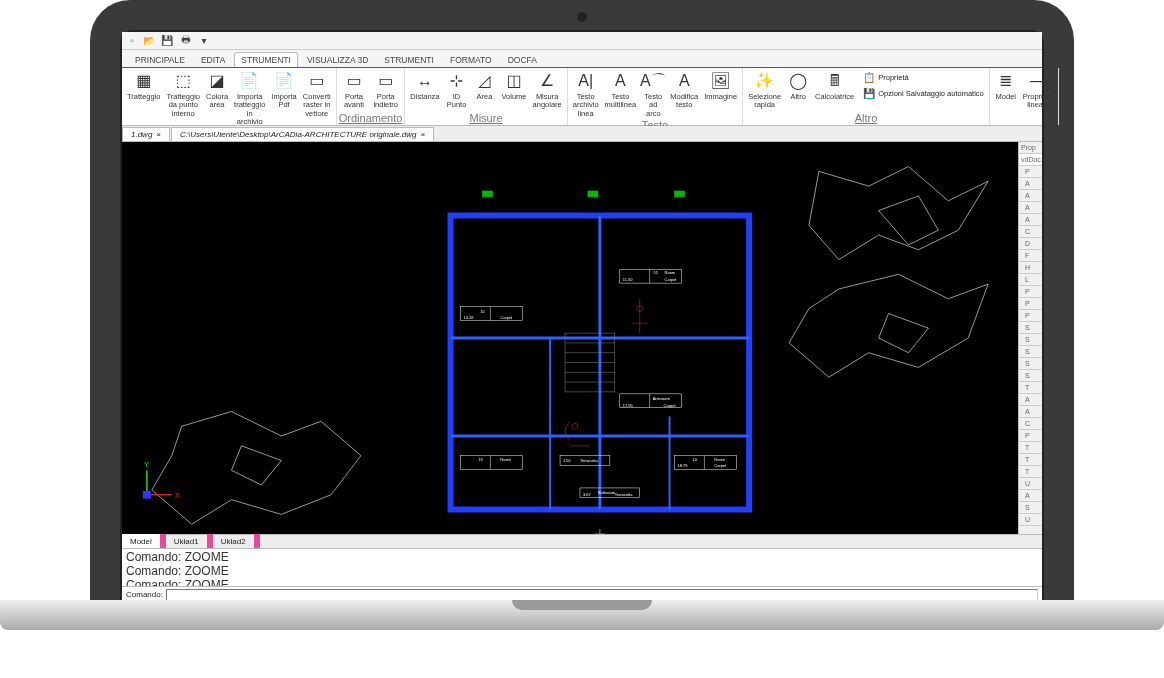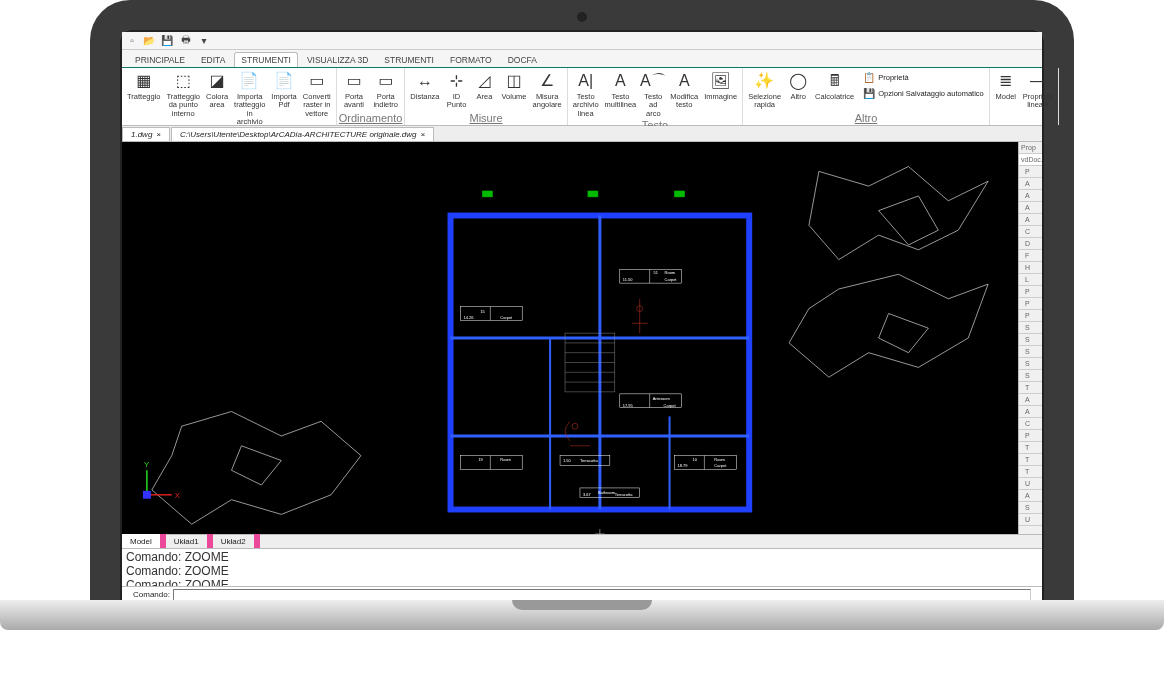--- a/index.html
+++ b/index.html
@@ -28,21 +28,21 @@
 .doc-tab { padding: 2px 8px; background: #fff; border: 1px solid #bbb; border-bottom: none; margin-right: 1px; display: flex; align-items: center; gap: 4px; font-style: italic; }
 .canvas-area { flex: 1; display: flex; background: #000; position: relative; overflow: hidden; }
 .canvas { flex: 1; position: relative; background: #000; }
 .canvas svg { position: absolute; top: 0; left: 0; width: 100%; height: 100%; }
 .props-panel { width: 24px; background: #f0f0f0; border-left: 1px solid #bbb; font-size: 7px; overflow: hidden; }
 .props-tab { writing-mode: horizontal-tb; padding: 2px; border-bottom: 1px solid #ccc; color: #666; }
 .layout-tabs { height: 14px; background: #eee; border-top: 1px solid #bbb; display: flex; align-items: center; font-size: 8px; }
 .layout-tab { padding: 5px 8px; border-right: 6px solid #ec4899; cursor: pointer; }
 .layout-tab.active { background: #fff; }
 .cmdlog { height: 38px; background: #fff; border-top: 1px solid #bbb; font-size: 12px; padding: 1px 4px; overflow: hidden; color: #333; }
-.cmdline { height: 16px; background: #fff; border-top: 1px solid #bbb; display: flex; align-items: center; font-size: 8px; padding: 0 11px; }
+.cmdline { height: 16px; background: #fff; border-top: 1px solid #bbb; display: flex; align-items: center; font-size: 8px; padding: 0 4px; }
 .cmdline input { flex: 1; border: 1px inset #ccc; font-size: 8px; padding: 0 2px; margin-left: 3px; height: 12px; }
 .statusbar { height: 16px; background: #f0f0f0; border-top: 1px solid #bbb; display: flex; align-items: center; font-size: 8px; gap: 2px; padding: 0 2px; color: #333; }
 .status-item { padding: 0 4px; }
 .status-icons { display: flex; gap: 4px; margin-left: 4px; }
 .status-icons span { width: 10px; height: 10px; display: inline-flex; align-items: center; justify-content: center; font-size: 8px; }
 .room-label { fill: #fff; font-size: 4px; font-family: sans-serif; }
 </style>
 </head>
 <body>
 

